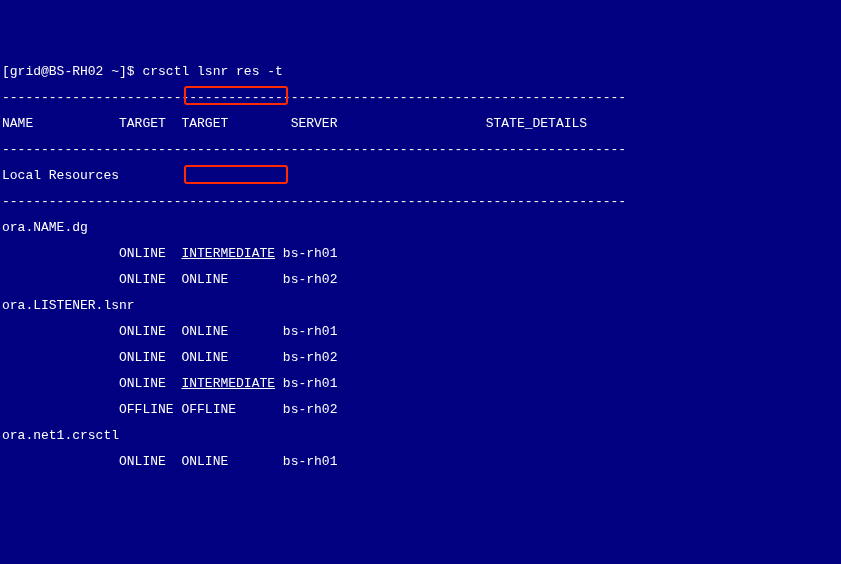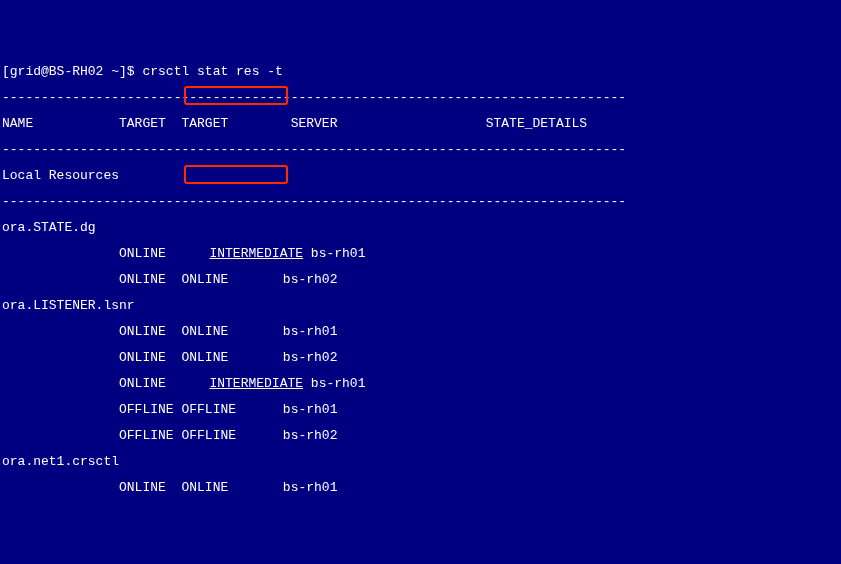--- a/index.html
+++ b/index.html
@@ -9,48 +9,47 @@
     font-family: "Courier New", monospace;
     font-size: 13px;
     line-height: 13px;
     width: 841px;
     height: 564px;
     overflow: hidden;
     white-space: pre;
   }
   .terminal { padding: 0px 2px; }
   .line { height: 13px; }
-  .hl { text-decoration: underline; margin-left: 28px; }
+  .hl { text-decoration: underline; }
   .box {
     position: absolute;
     border: 2px solid #ff2a00;
     border-radius: 3px;
     pointer-events: none;
   }
 </style>
 </head>
 <body>
 
 
 
 <div class="terminal">
-<div class="line">[grid@BS-RH02 ~]$ crsctl stat res -t</div>
+<div class="line">[grid@BS-RH02 ~]$ crsctl lsnr res -t</div>
 <div class="line">--------------------------------------------------------------------------------</div>
 <div class="line">NAME           TARGET  TARGET        SERVER                   STATE_DETAILS       </div>
 <div class="line">--------------------------------------------------------------------------------</div>
 <div class="line">Local Resources</div>
 <div class="line">--------------------------------------------------------------------------------</div>
-<div class="line">ora.STATE.dg</div>
+<div class="line">ora.NAME.dg</div>
 <div class="line"><span>               ONLINE  </span><span class="hl">INTERMEDIATE</span><span> bs-rh01                                      </span></div>
 <div class="line">               ONLINE  ONLINE       bs-rh02                                      </div>
 <div class="line">ora.LISTENER.lsnr</div>
 <div class="line">               ONLINE  ONLINE       bs-rh01                                      </div>
 <div class="line">               ONLINE  ONLINE       bs-rh02                                      </div>
 <div class="line"><span>               ONLINE  </span><span class="hl">INTERMEDIATE</span><span> bs-rh01                                      </span></div>
-<div class="line">               OFFLINE OFFLINE      bs-rh01                                      </div>
 <div class="line">               OFFLINE OFFLINE      bs-rh02                                      </div>
 <div class="line">ora.net1.crsctl</div>
 <div class="line">               ONLINE  ONLINE       bs-rh01                                      </div>
 
 
 
 
 
 
 

